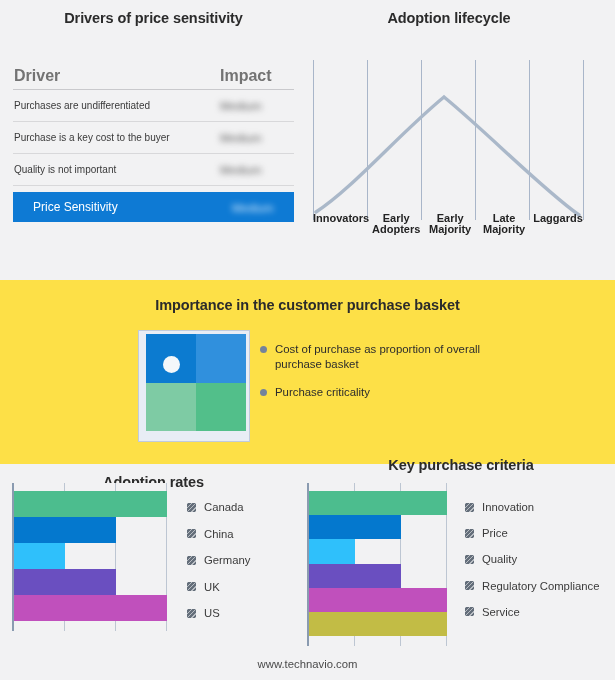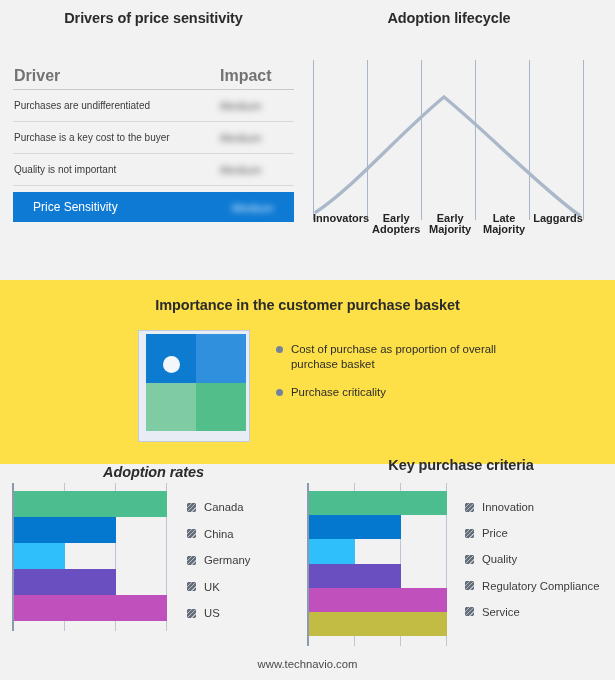--- a/index.html
+++ b/index.html
@@ -161,21 +161,21 @@
     left: 17px;
     top: 22px;
     width: 17px;
     height: 17px;
     border-radius: 50%;
     background: #f3f7fa;
   }
 
   .basket-legend {
     position: absolute;
-    left: 276px;
+    left: 260px;
     top: 62px;
     width: 320px;
   }
   .bl-item {
     display: flex;
     align-items: flex-start;
     margin-bottom: 13px;
   }
   .bl-dot {
     width: 7px; height: 7px;
@@ -188,21 +188,21 @@
   .bl-text {
     font-size: 11.4px;
     color: #2c2c2c;
     line-height: 15px;
     max-width: 210px;
   }
 
   
   #adoption-panel { left: 0; top: 437px; width: 307px; height: 210px; }
   #criteria-panel { left: 307px; top: 437px; width: 308px; height: 210px; }
-  #adoption-panel .panel-title { width: 307px; position: absolute; top: 27px; font-style: italic; }
+  #adoption-panel .panel-title { width: 307px; position: absolute; top: 37px; }
   #criteria-panel .panel-title { width: 308px; position: absolute; top: 20px; }
 
   .barchart {
     position: absolute;
     top: 46px;
     text-align: right;
   }
   #adoption-panel .barchart { left: 12px; width: 285px; }
   #criteria-panel .barchart { left: 0px;  width: 300px; }
 

